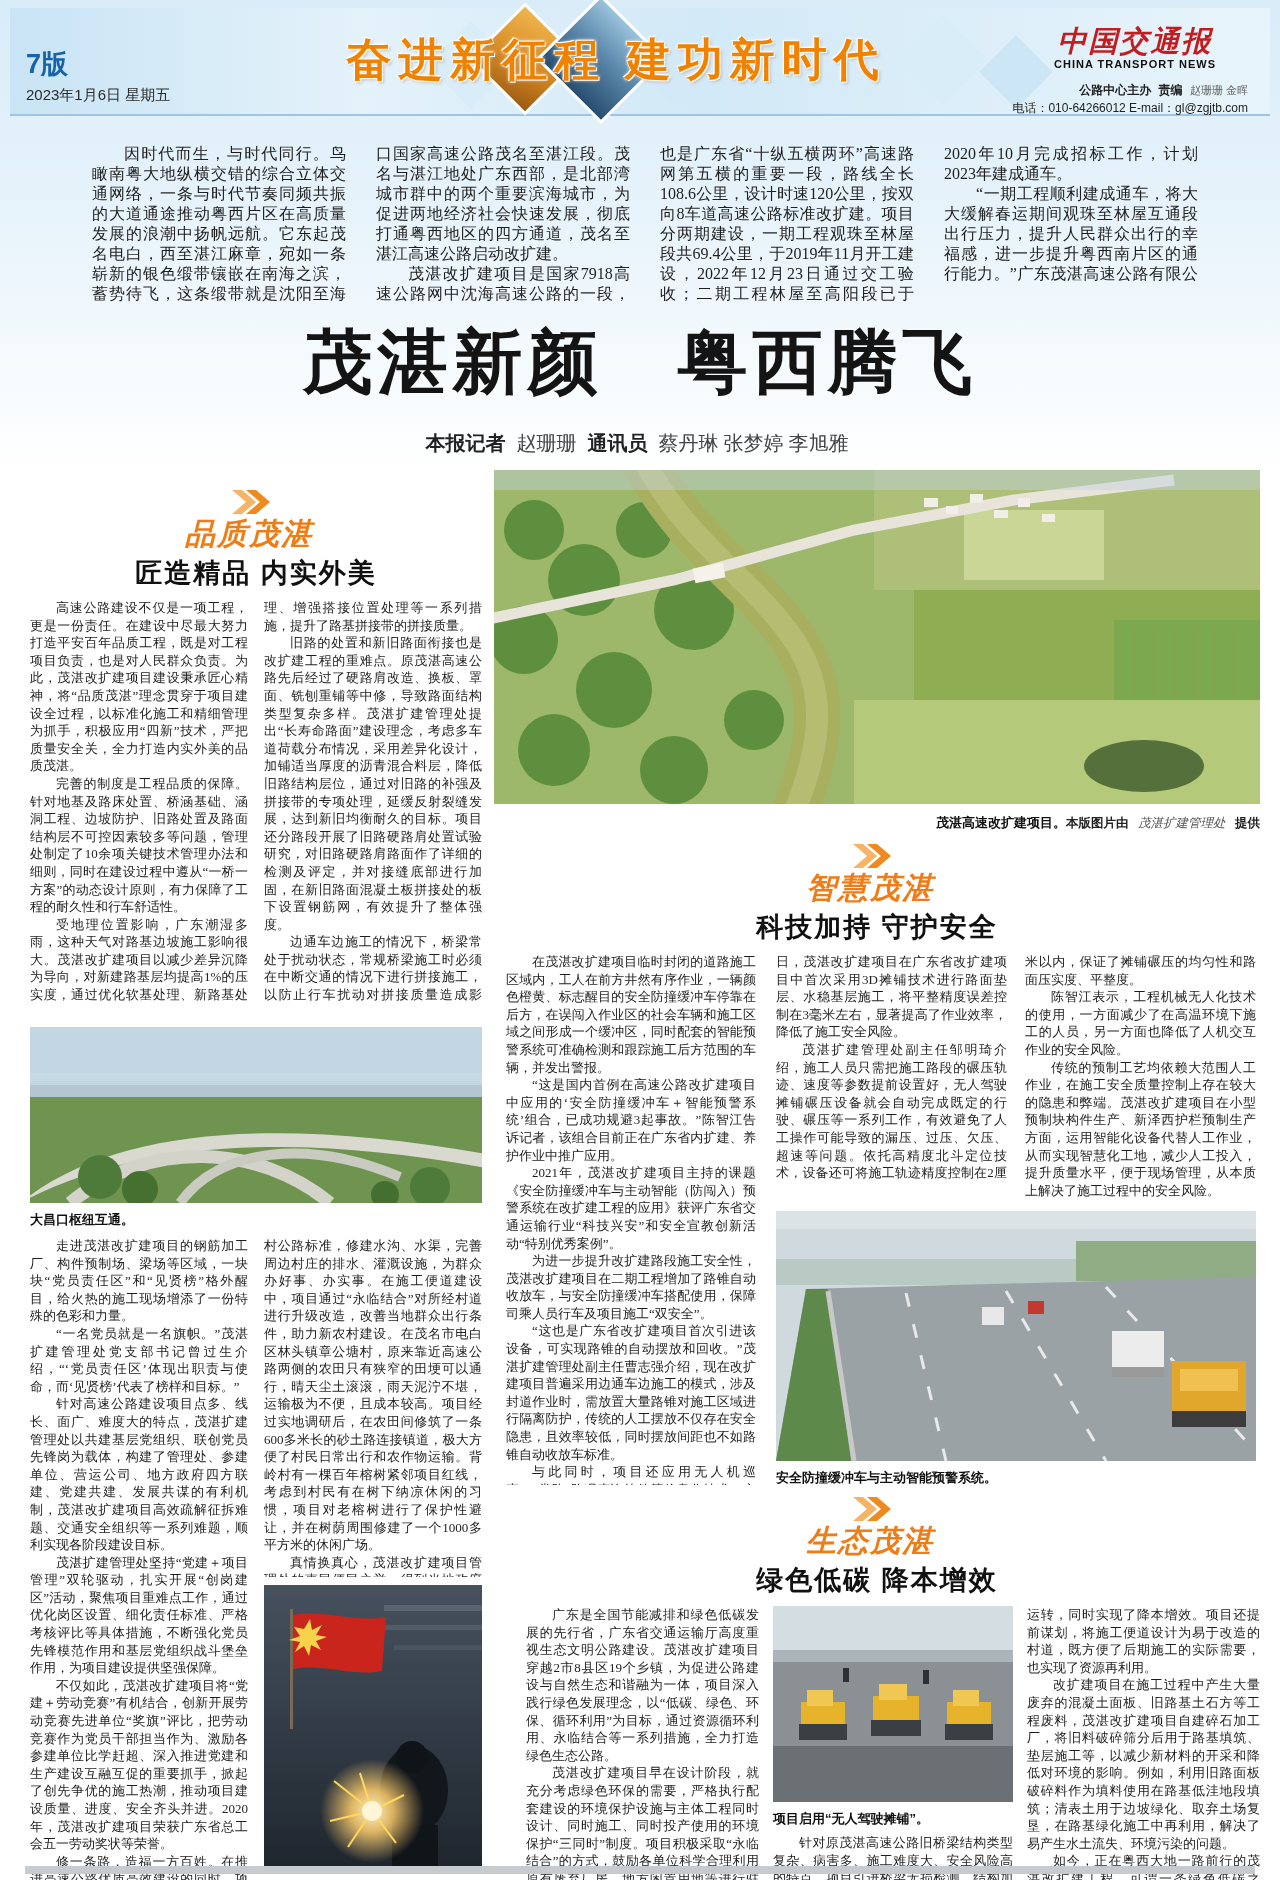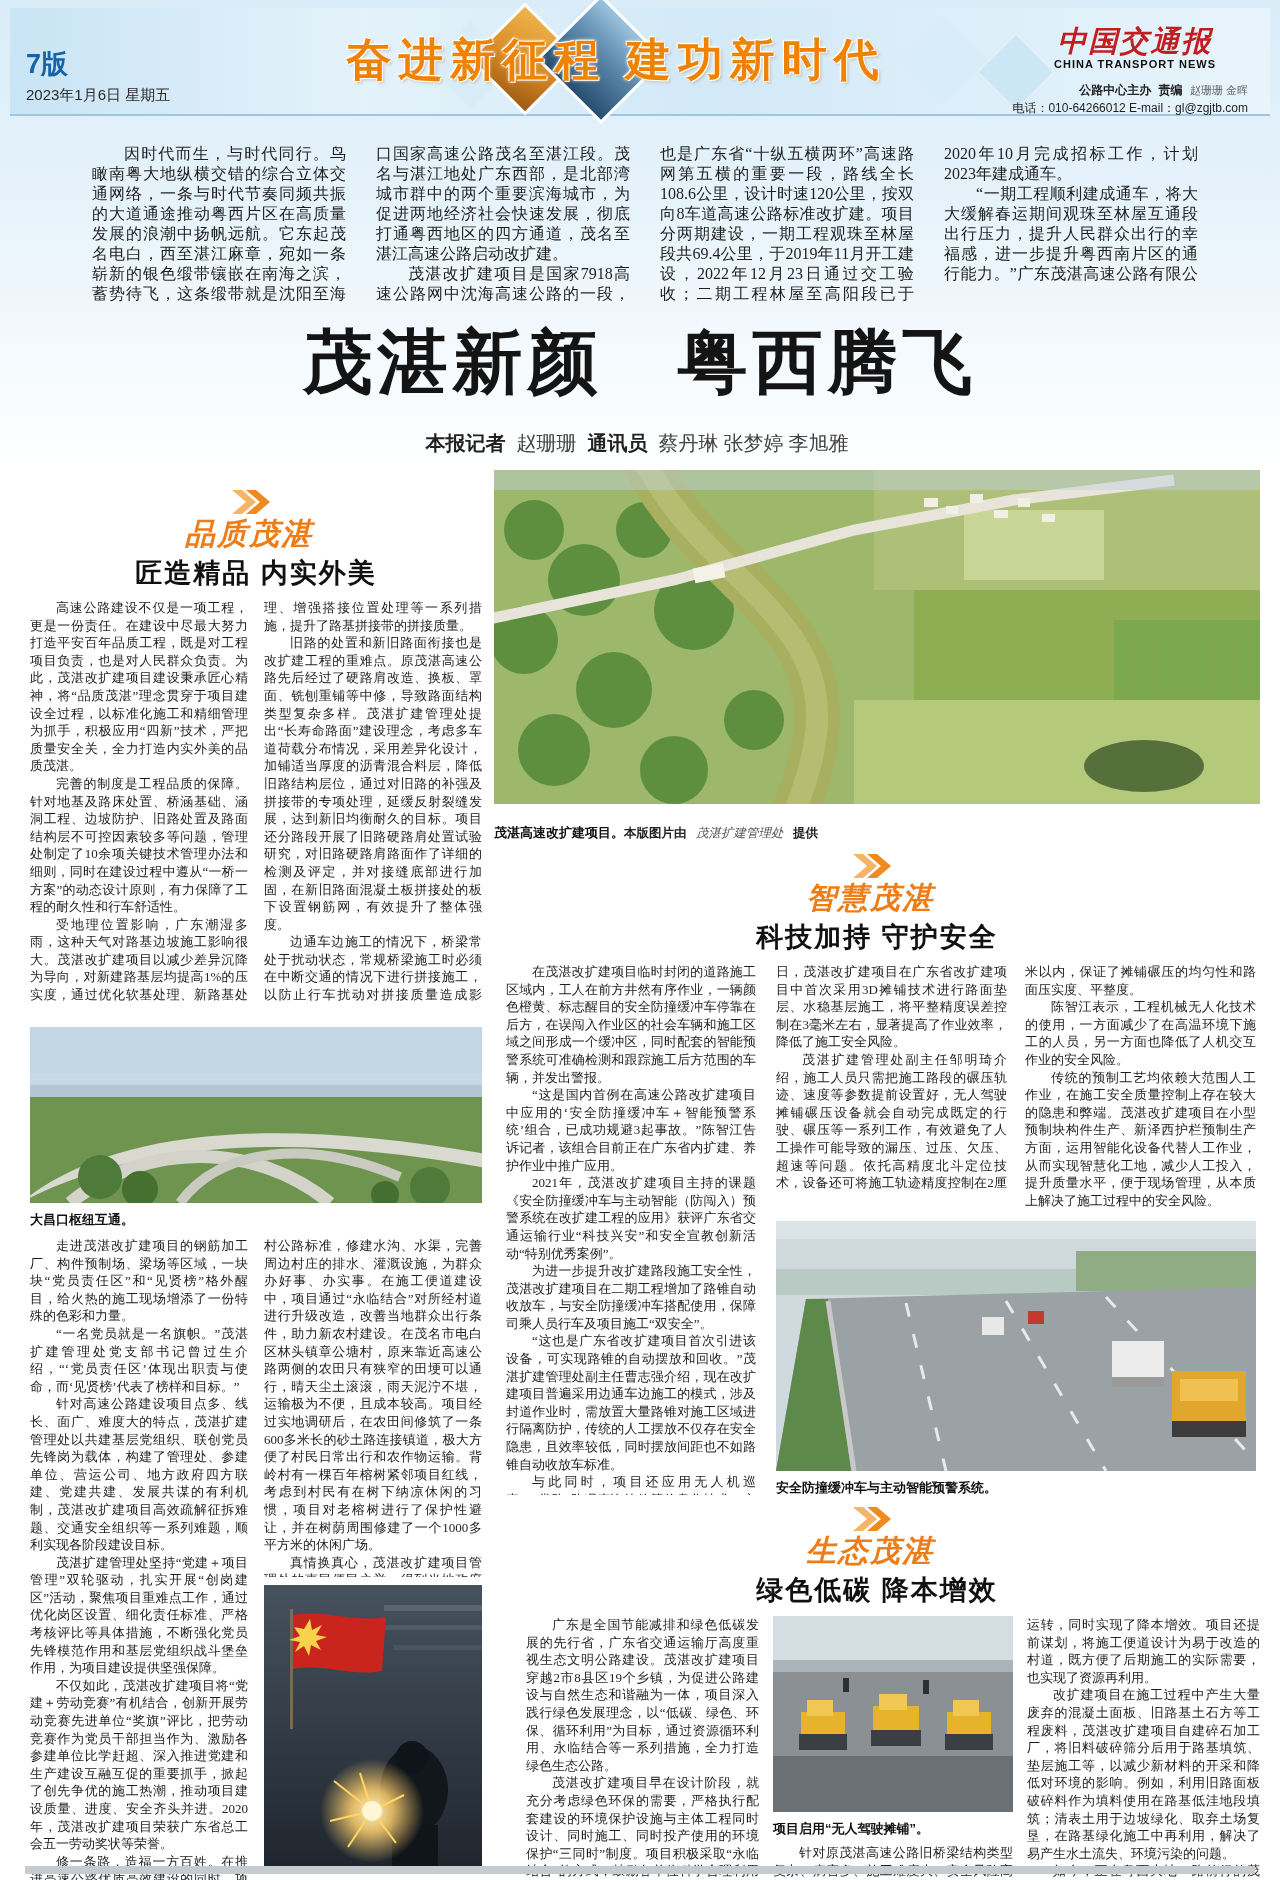--- a/index.html
+++ b/index.html
@@ -56,21 +56,21 @@
   .left-region{position:absolute;left:30px;top:490px;width:452px;}
   .right-region{position:absolute;left:494px;top:470px;width:766px;}
   .bodytext{font-size:13px;line-height:17.6px;text-align:justify;color:#1d1d1d;}
   .q-body{margin-top:8px;height:420px;overflow:hidden;column-count:2;column-gap:16px;}
   figure{margin:0;padding:0;}
   .caption{font-family:"Liberation Sans",sans-serif;font-weight:bold;font-size:13px;color:#111;margin-top:4px;}
   .h-body{margin-top:8px;display:flex;gap:16px;height:660px;overflow:hidden;}
   .h-col1{width:218px;height:660px;overflow:hidden;}
   .h-col2{width:218px;}
   .h-col2 .txt{height:340px;overflow:hidden;}
-  .caption-row{margin-top:16px;display:flex;justify-content:flex-start;align-items:baseline;
+  .caption-row{margin-top:6px;display:flex;justify-content:flex-end;align-items:baseline;
     font-family:"Liberation Sans",sans-serif;font-size:13px;}
   .credit{font-size:12.5px;}
   .credit .nm{font-weight:normal;color:#555;font-style:italic;margin:0 6px;}
   .credit b{font-weight:bold;}
   .s-body{margin-top:8px;display:flex;height:532px;overflow:hidden;padding-left:12px;}
   .s-col1{width:250px;height:532px;overflow:hidden;margin-right:20px;}
   .s-sub{width:480px;}
   .s-cols{height:250px;overflow:hidden;column-count:2;column-gap:18px;}
   .e-body{margin-top:8px;display:flex;height:402px;overflow:hidden;padding-left:32px;gap:14px;}
   .e-col{width:234px;height:402px;overflow:hidden;}

